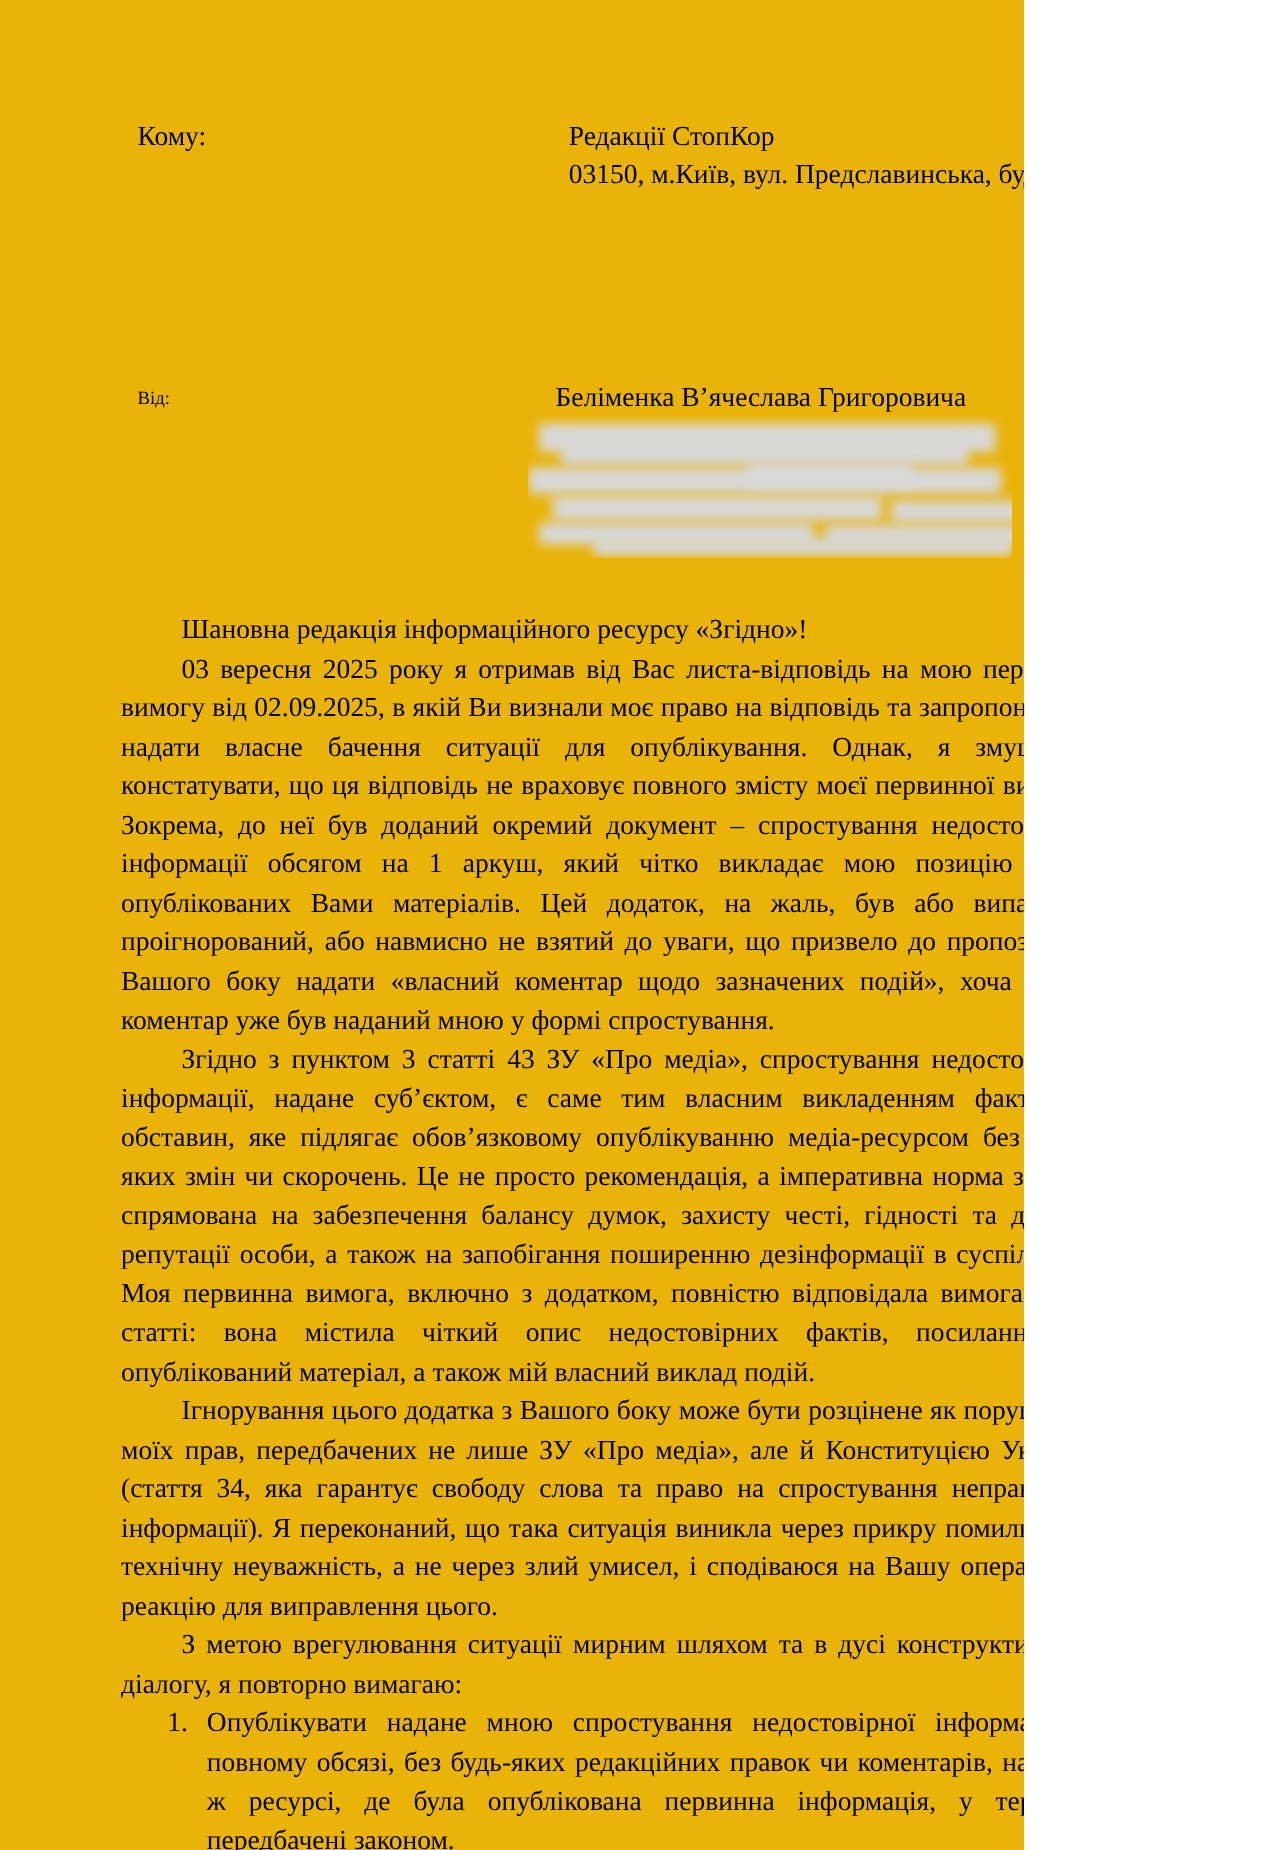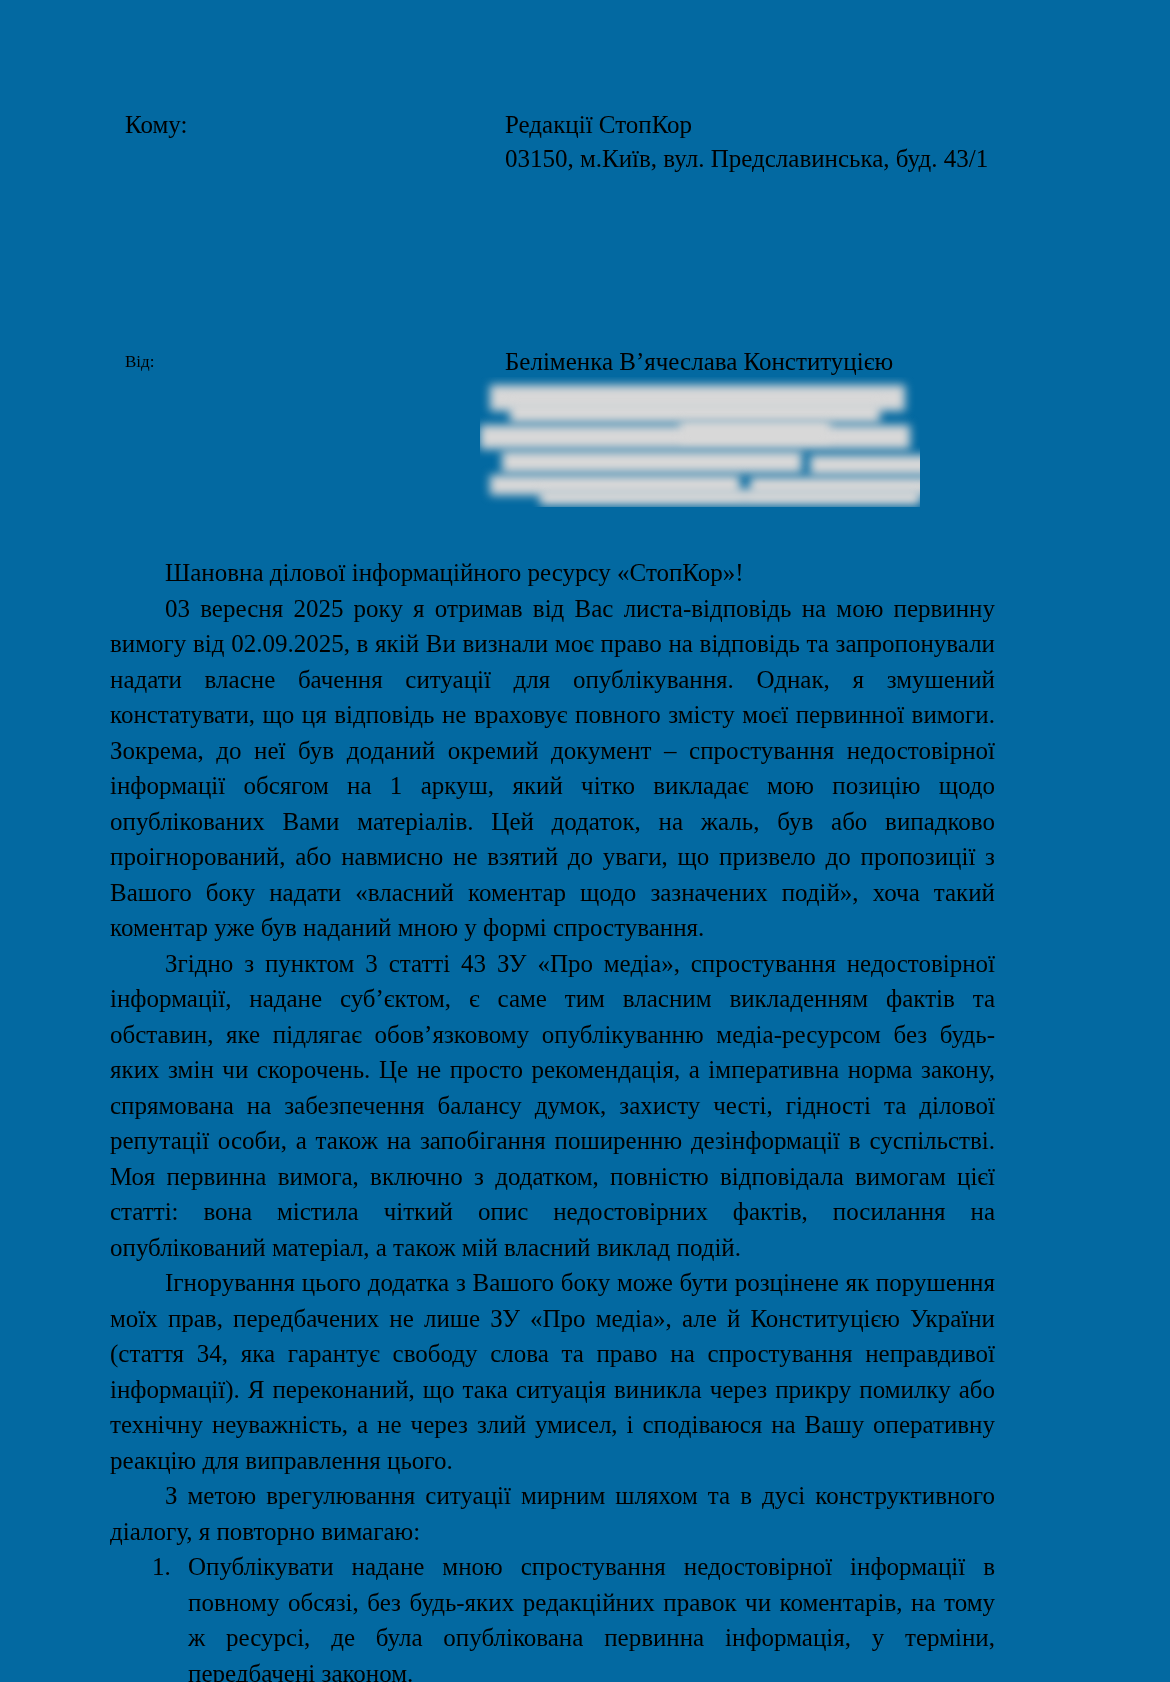--- a/index.html
+++ b/index.html
@@ -2,23 +2,23 @@
 <html><head>
 <meta charset="utf-8">
 <style>
   html, body {
     margin: 0;
     padding: 0;
     background: #ffffff;
   }
   .page {
     position: relative;
-    width: 1170px;
+    width: 931px;
     height: 1682px;
-    background: #0369a1;
+    background: #eab308;
     font-family: "Liberation Serif", "DejaVu Serif", serif;
     color: #000000;
     overflow: hidden;
   }
 
   
   .addr-block {
     position: absolute;
     left: 0;
     top: 108px;
@@ -37,21 +37,21 @@
     white-space: nowrap;
   }
   .addr-value {
     position: absolute;
     left: 505px;
     top: 0;
     font-size: 25px;
     line-height: 34px;
     white-space: nowrap;
   }
-  .addr-value .ln { display: block; }
+  .addr-value .ln { display: block; margin-left: 12px; }
 
   .from-block {
     position: absolute;
     left: 0;
     top: 345px;
     width: 1170px;
   }
   .from-label {
     position: absolute;
     left: 125px;
@@ -141,36 +141,36 @@
       <div class="addr-label">Кому:</div>
       <div class="addr-value">
         <span class="ln">Редакції СтопКор</span>
         <span class="ln">03150, м.Київ, вул. Предславинська, буд. 43/1</span>
       </div>
     </div>
   </div>
 
   <div class="from-block">
     <div class="from-label">Від:</div>
-    <div class="from-name">Беліменка В’ячеслава Конституцією</div>
+    <div class="from-name">Беліменка В’ячеслава Григоровича</div>
     <div class="redacted">
       <div class="rline r1"></div>
       <div class="rline r2"></div>
       <div class="rline r3"></div>
       <div class="rline r4"></div>
       <div class="rline r5"></div>
       <div class="rline r6"></div>
       <div class="rline r7"></div>
       <div class="rline r8"></div>
       <div class="rline r9"></div>
     </div>
   </div>
 
   <div class="body-text">
-    <p>Шановна ділової інформаційного ресурсу «СтопКор»!</p>
+    <p>Шановна редакція інформаційного ресурсу «Згідно»!</p>
     <p>03 вересня 2025 року я отримав від Вас листа-відповідь на мою первинну вимогу від 02.09.2025, в якій Ви визнали моє право на відповідь та запропонували надати власне бачення ситуації для опублікування. Однак, я змушений констатувати, що ця відповідь не враховує повного змісту моєї первинної вимоги. Зокрема, до неї був доданий окремий документ – спростування недостовірної інформації обсягом на 1 аркуш, який чітко викладає мою позицію щодо опублікованих Вами матеріалів. Цей додаток, на жаль, був або випадково проігнорований, або навмисно не взятий до уваги, що призвело до пропозиції з Вашого боку надати «власний коментар щодо зазначених подій», хоча такий коментар уже був наданий мною у формі спростування.</p>
     <p>Згідно з пунктом 3 статті 43 ЗУ «Про медіа», спростування недостовірної інформації, надане суб’єктом, є саме тим власним викладенням фактів та обставин, яке підлягає обов’язковому опублікуванню медіа-ресурсом без будь-яких змін чи скорочень. Це не просто рекомендація, а імперативна норма закону, спрямована на забезпечення балансу думок, захисту честі, гідності та ділової репутації особи, а також на запобігання поширенню дезінформації в суспільстві. Моя первинна вимога, включно з додатком, повністю відповідала вимогам цієї статті: вона містила чіткий опис недостовірних фактів, посилання на опублікований матеріал, а також мій власний виклад подій.</p>
     <p>Ігнорування цього додатка з Вашого боку може бути розцінене як порушення моїх прав, передбачених не лише ЗУ «Про медіа», але й Конституцією України (стаття 34, яка гарантує свободу слова та право на спростування неправдивої інформації). Я переконаний, що така ситуація виникла через прикру помилку або технічну неуважність, а не через злий умисел, і сподіваюся на Вашу оперативну реакцію для виправлення цього.</p>
     <p>З метою врегулювання ситуації мирним шляхом та в дусі конструктивного діалогу, я повторно вимагаю:</p>
 
     <ol class="demands">
       <li>Опублікувати надане мною спростування недостовірної інформації в повному обсязі, без будь-яких редакційних правок чи коментарів, на тому ж ресурсі, де була опублікована первинна інформація, у терміни, передбачені законом.</li>
 
     </ol>
   </div>

